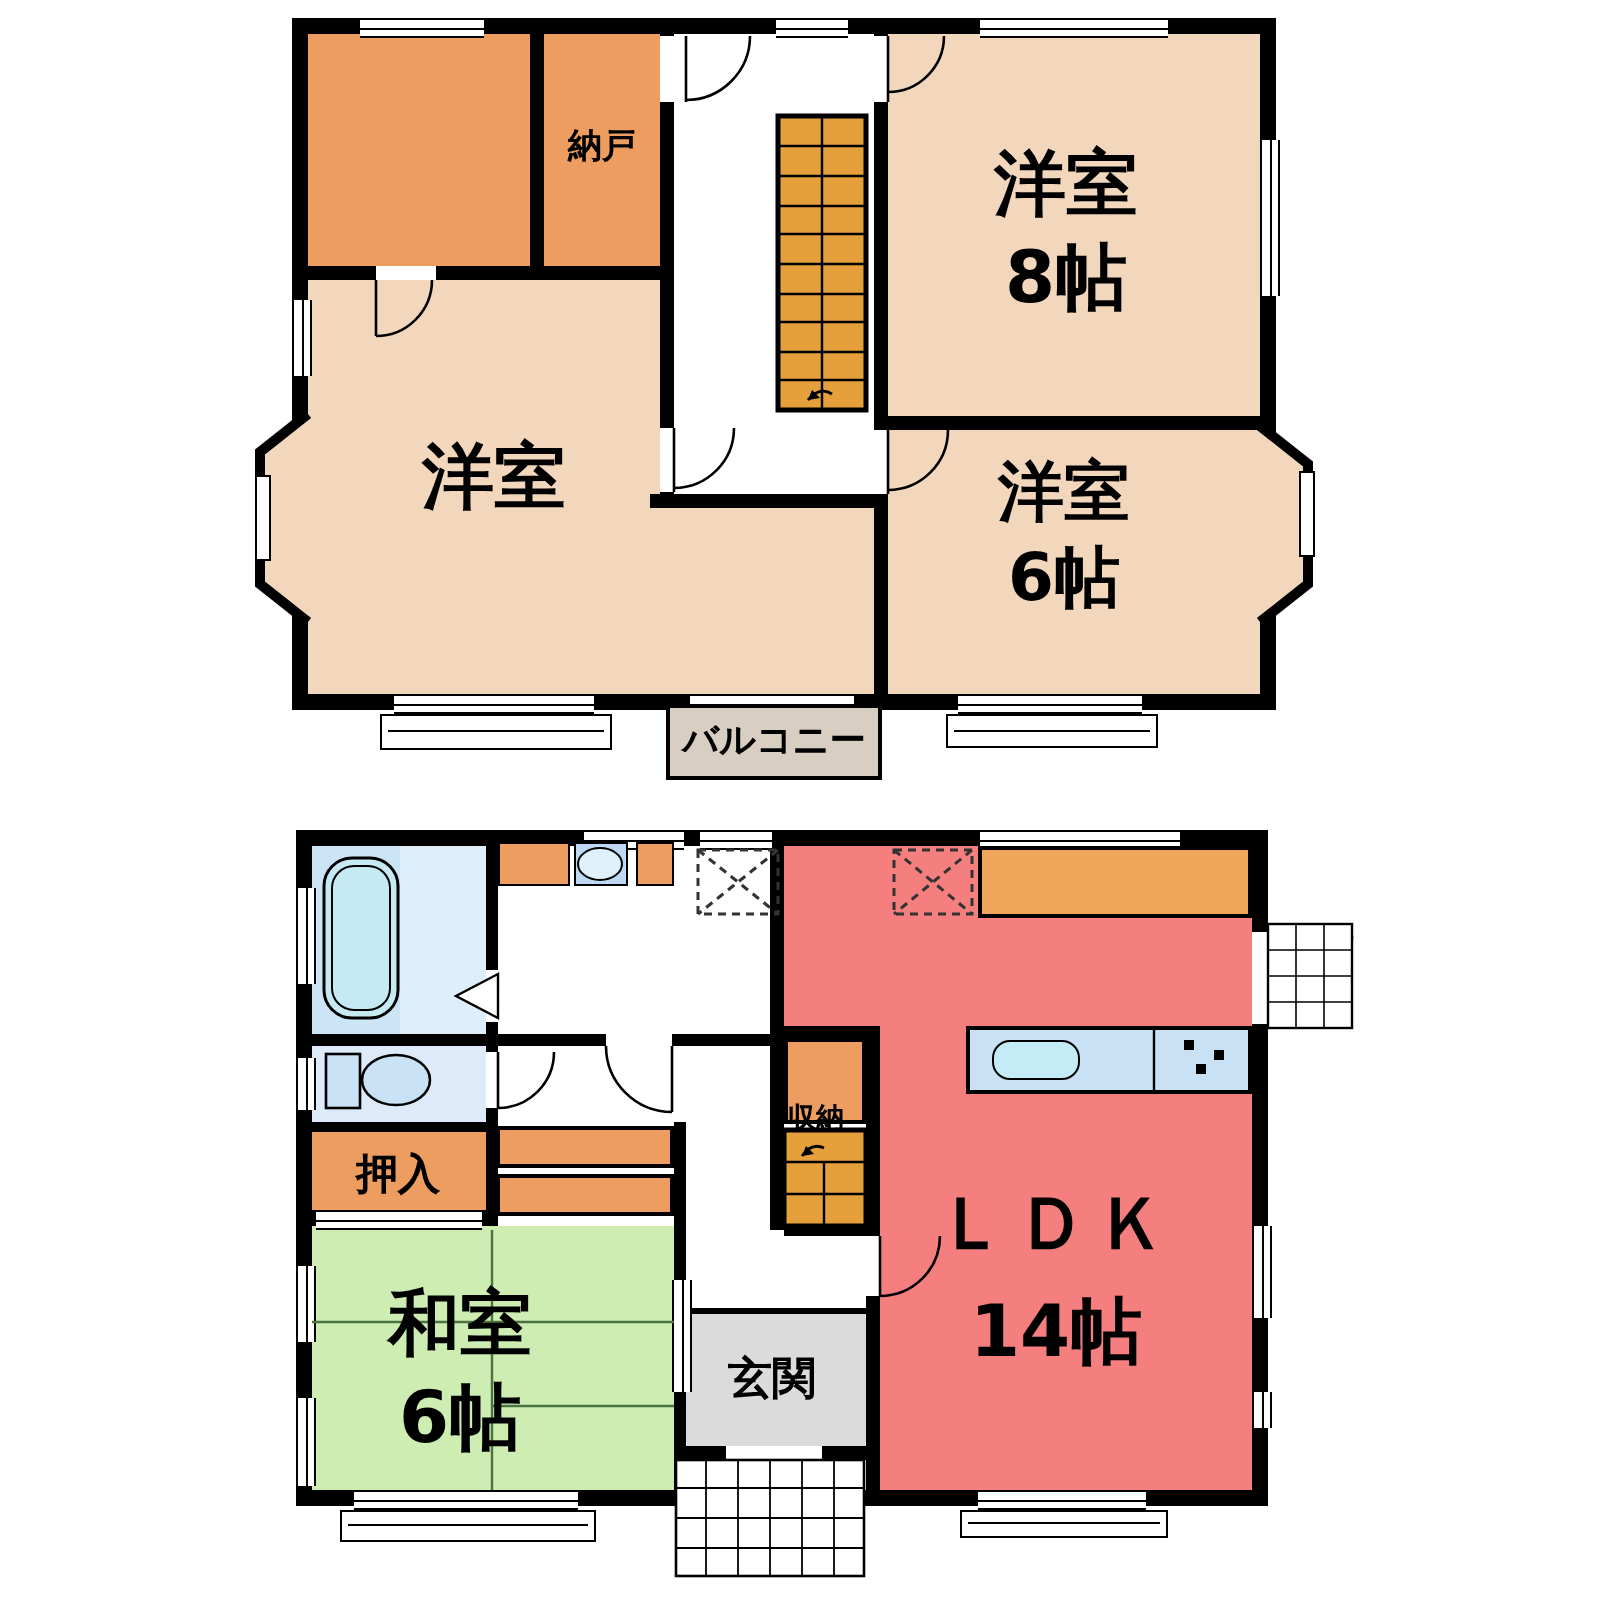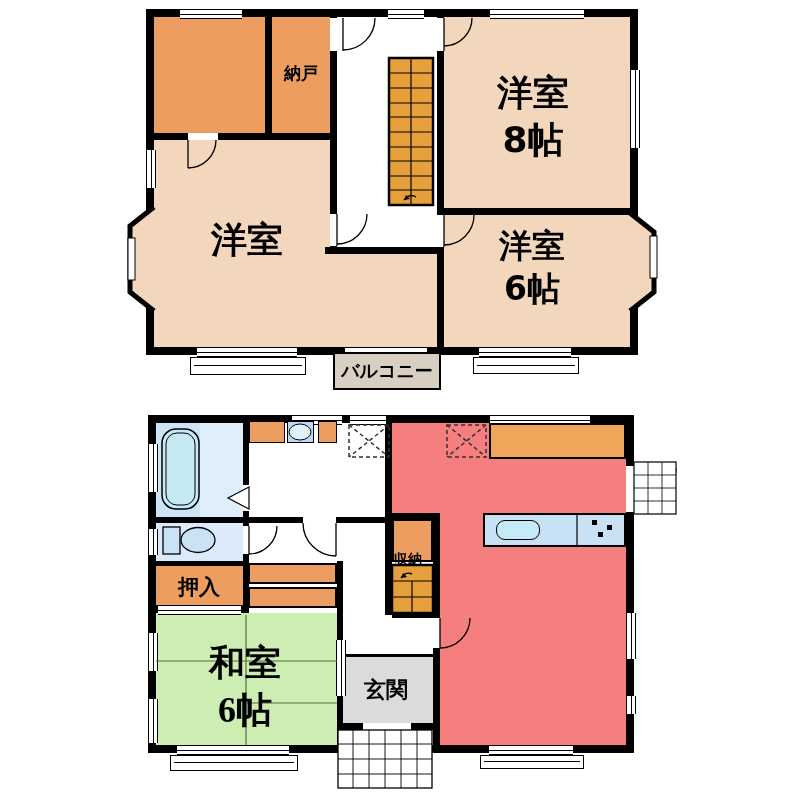--- a/index.html
+++ b/index.html
@@ -256,22 +256,24 @@
   <div class="label big" style="left:247px;top:240px;">
     <div>洋室</div>
   </div>
   <div class="label" style="left:532px;top:268px;font-size:33px;line-height:1.3;">
     <div>洋室</div>
     <div>6帖</div>
   </div>
   <div class="label" style="left:387px;top:371px;font-size:18px;">バルコニー</div>
 
   <div class="label" style="left:199px;top:587px;font-size:21px;">押入</div>
-  <div class="label big" style="left:245px;top:687px;font-family:Liberation Serif, serif;">
+  <div class="label big" style="left:230px;top:687px;">
     <div>和室</div>
     <div>6帖</div>
   </div>
   <div class="label" style="left:386px;top:690px;font-size:22px;">玄関</div>
   <div class="label" style="left:408px;top:540px;font-size:14px;margin-top:20px;">収納</div>
   <div class="label" style="left:528px;top:640px;font-size:36px;line-height:1.5;">
+    <div style="letter-spacing:4px;">ＬＤＫ</div>
+    <div>14帖</div>
   </div>
 
 </div>
 
 </body></html>

